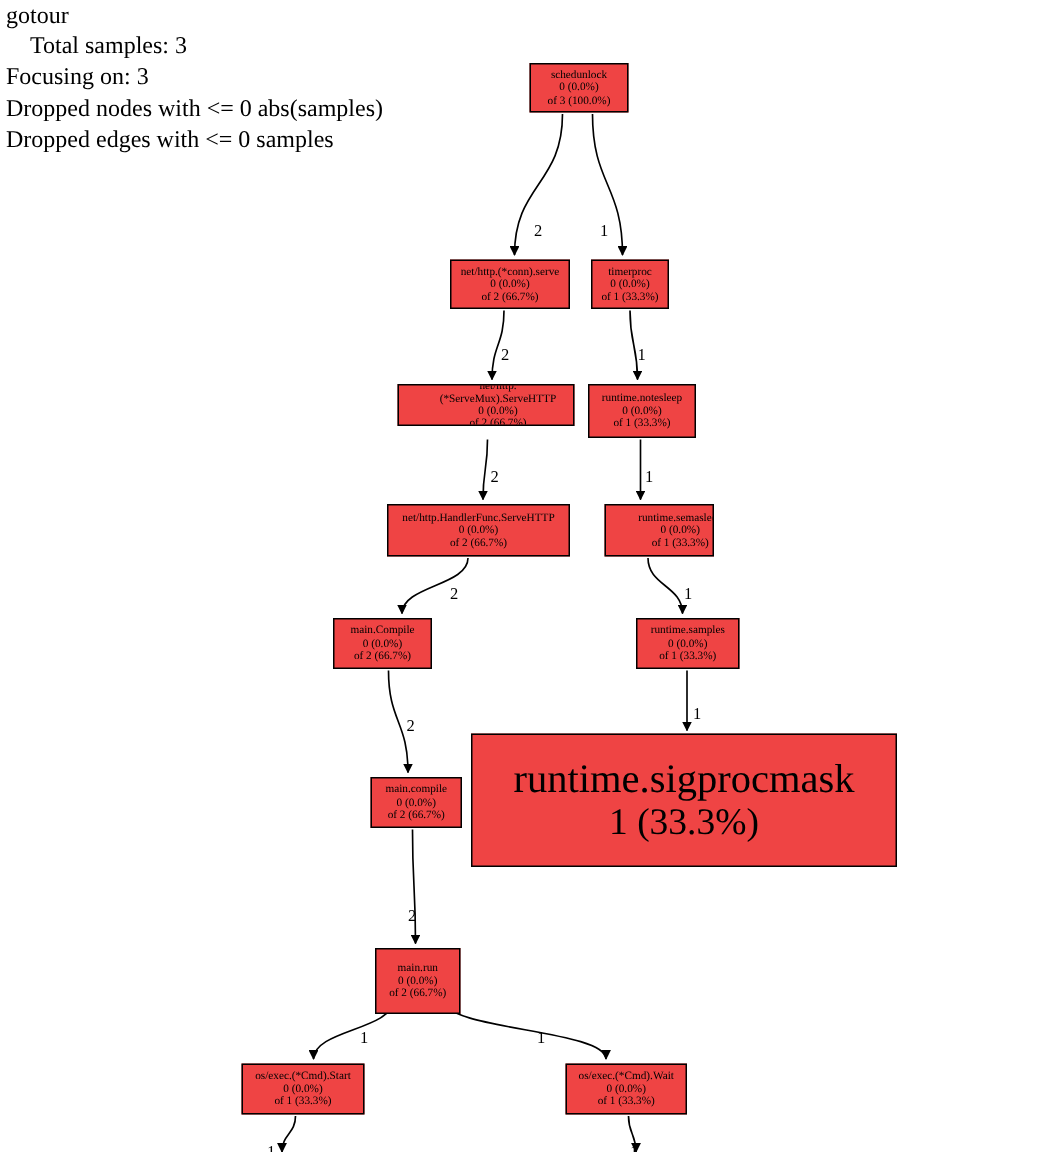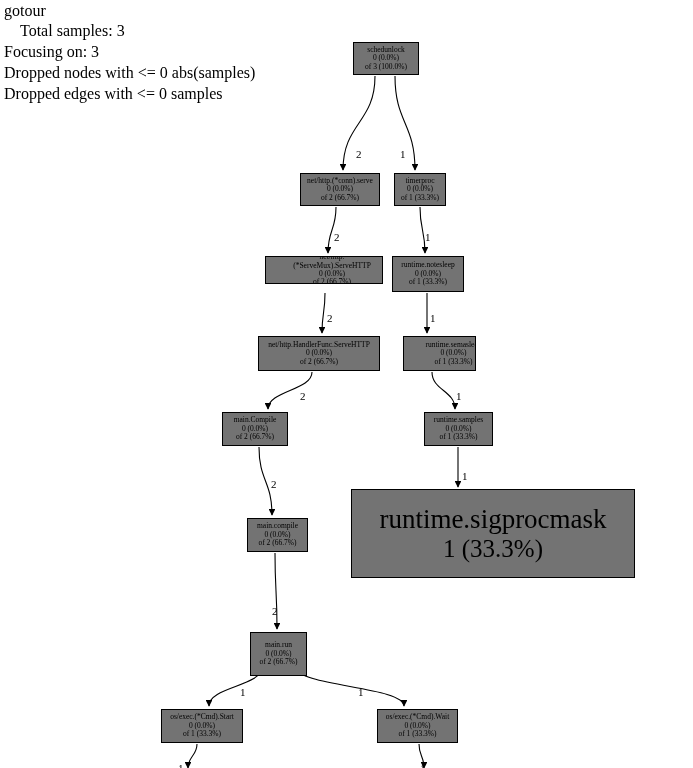--- a/index.html
+++ b/index.html
@@ -46,21 +46,21 @@
     position: absolute;
     font-family: "Liberation Serif", serif;
     font-size: 11px;
     color: #000000;
     white-space: nowrap;
   }
   .node {
     position: absolute;
     box-sizing: border-box;
     border: 1px solid #000000;
-    background: #737373;
+    background: #ef4444;
     display: flex;
     flex-direction: column;
     align-items: center;
     justify-content: center;
     text-align: center;
     font-family: "Liberation Serif", serif;
     color: #000000;
     line-height: 1.12;
     overflow: hidden;
   }
@@ -148,21 +148,21 @@
       <div class="node" style="left: 424px; top: 412px; width: 69px; height: 34px;">
         <div class="nm">runtime.samples</div>
         <div class="v1">0 (0.0%)</div>
         <div class="v2">of 1 (33.3%)</div>
       </div>
       <div class="node" style="left: 247px; top: 518px; width: 61px; height: 34px;">
         <div class="nm">main.compile</div>
         <div class="v1">0 (0.0%)</div>
         <div class="v2">of 2 (66.7%)</div>
       </div>
-      <div class="node big" style="left: 314px; top: 489px; width: 284px; height: 89px; margin-left: 37px;">
+      <div class="node big" style="left: 314px; top: 489px; width: 284px; height: 89px;">
         <div class="nm">runtime.sigprocmask</div>
         <div class="v2">1 (33.3%)</div>
       </div>
       <div class="node" style="left: 250px; top: 632px; width: 57px; height: 44px;">
         <div class="nm">main.run</div>
         <div class="v1">0 (0.0%)</div>
         <div class="v2">of 2 (66.7%)</div>
       </div>
       <div class="node" style="left: 161px; top: 709px; width: 82px; height: 34px;">
         <div class="nm">os/exec.(*Cmd).Start</div>

